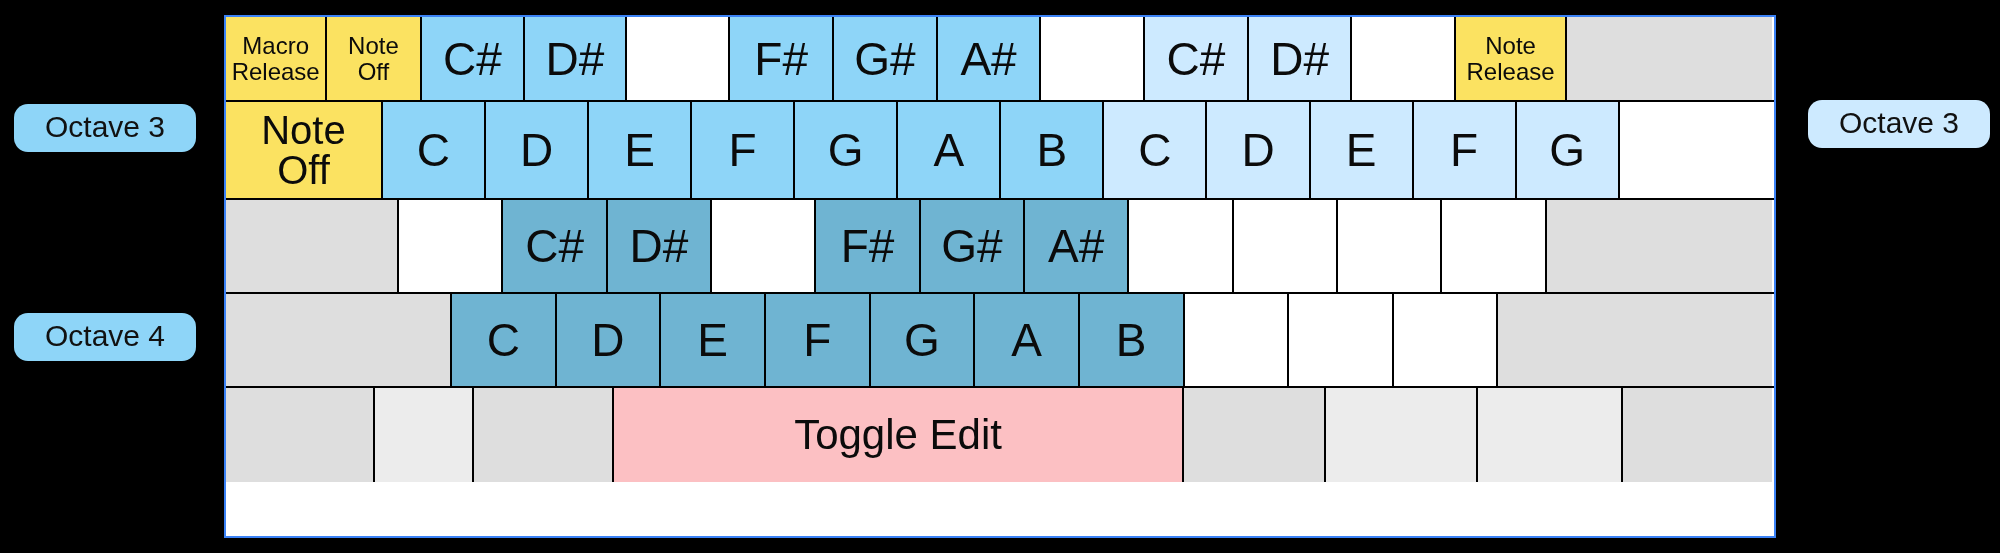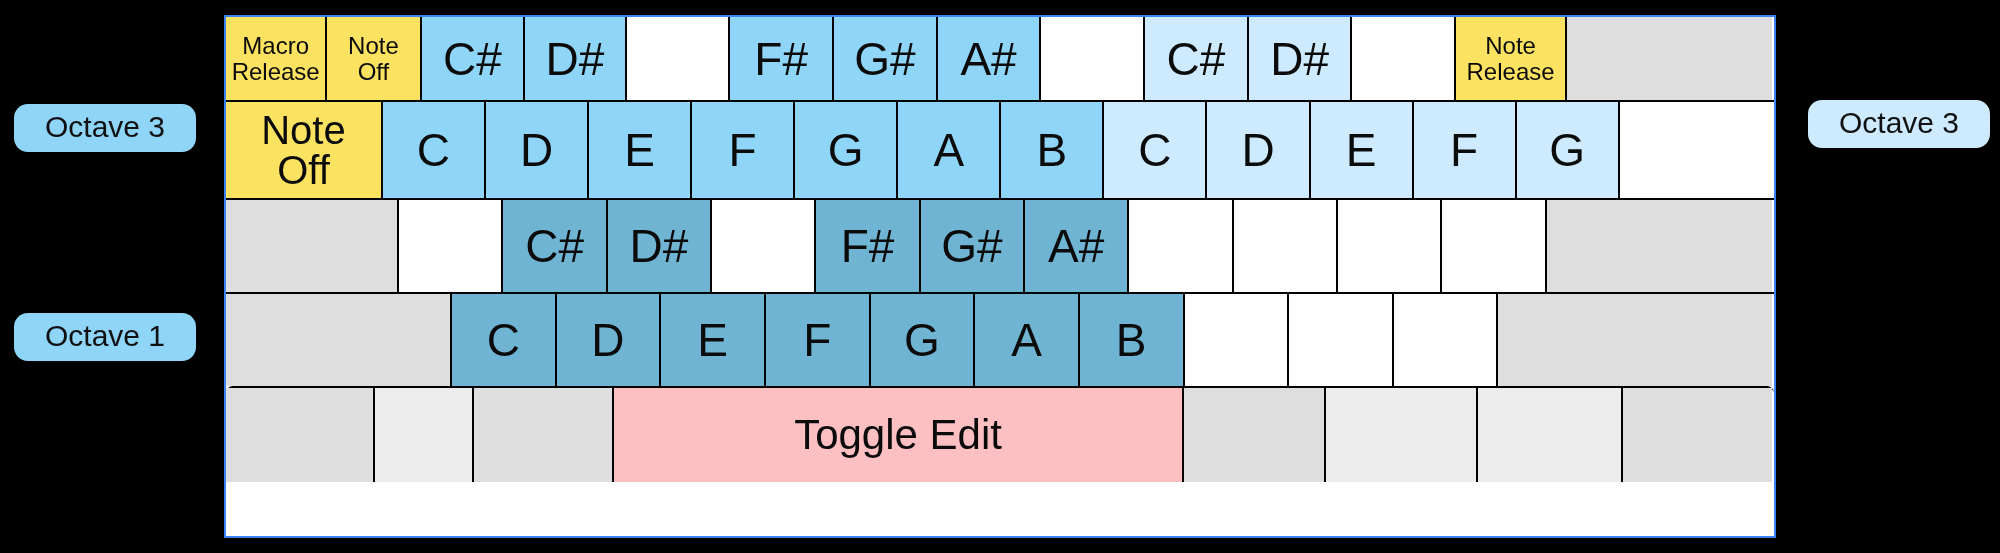--- a/index.html
+++ b/index.html
@@ -62,21 +62,21 @@
   .c-blue1{background:#6fb4d2;}   
   .c-pink{background:#fcc0c3;}
 </style>
 </head>
 <body>
 
 <div id="stage">
 
   <div class="octave-pill" id="pill-oct2">Octave 3</div>
 
-  <div class="octave-pill" id="pill-oct1">Octave 1</div>
+  <div class="octave-pill" id="pill-oct1">Octave 4</div>
 
   <div class="octave-pill" id="pill-oct3">Octave 3</div>
 
   <div id="keyboard">
       <div class="krow" style="height: 83px;">
         <div class="key c-yellow" style="left: 0px; width: 101.338px;">
           <span class="lbl small">Macro<br>Release</span>
         </div>
         <div class="key c-yellow" style="left: 101.338px; width: 94.2683px;">
           <span class="lbl small">Note<br>Off</span>
@@ -198,21 +198,21 @@
           <span class="lbl big">A</span>
         </div>
         <div class="key c-blue1" style="left: 853.868px; width: 104.652px;">
           <span class="lbl big">B</span>
         </div>
         <div class="key c-white" style="left: 958.52px; width: 104.652px;"></div>
         <div class="key c-white" style="left: 1063.17px; width: 104.652px;"></div>
         <div class="key c-white" style="left: 1167.82px; width: 104.652px;"></div>
         <div class="key c-grey last" style="left: 1272.48px; width: 273.523px;"></div>
       </div>
-      <div class="krow" style="height: 96px; border-radius: 7px;">
+      <div class="krow" style="height: 96px;">
         <div class="key c-grey" style="left: 0px; width: 149.316px;"></div>
         <div class="key c-grey2" style="left: 149.316px; width: 98.7786px;"></div>
         <div class="key c-grey" style="left: 248.095px; width: 140.128px;"></div>
         <div class="key c-pink" style="left: 388.223px; width: 569.7px;">
           <span class="lbl toggle">Toggle Edit</span>
         </div>
         <div class="key c-grey" style="left: 957.923px; width: 142.425px;"></div>
         <div class="key c-grey2" style="left: 1100.35px; width: 151.614px;"></div>
         <div class="key c-grey2" style="left: 1251.96px; width: 144.722px;"></div>
         <div class="key c-grey last" style="left: 1396.68px; width: 149.316px;"></div>

